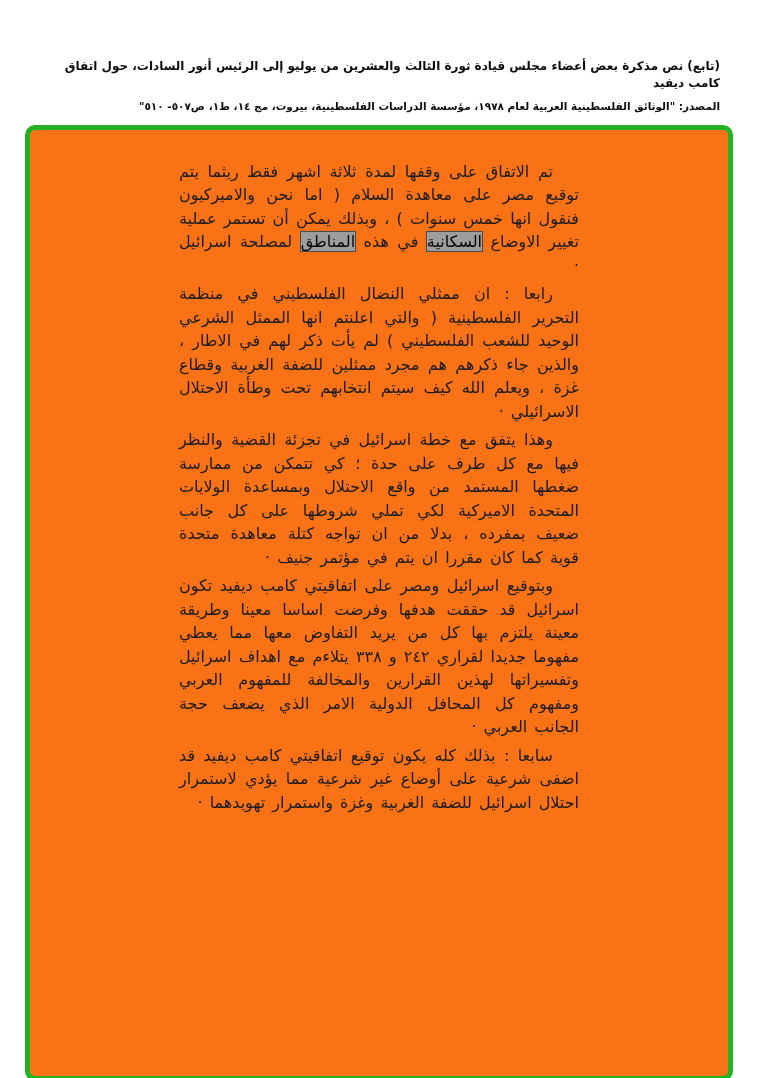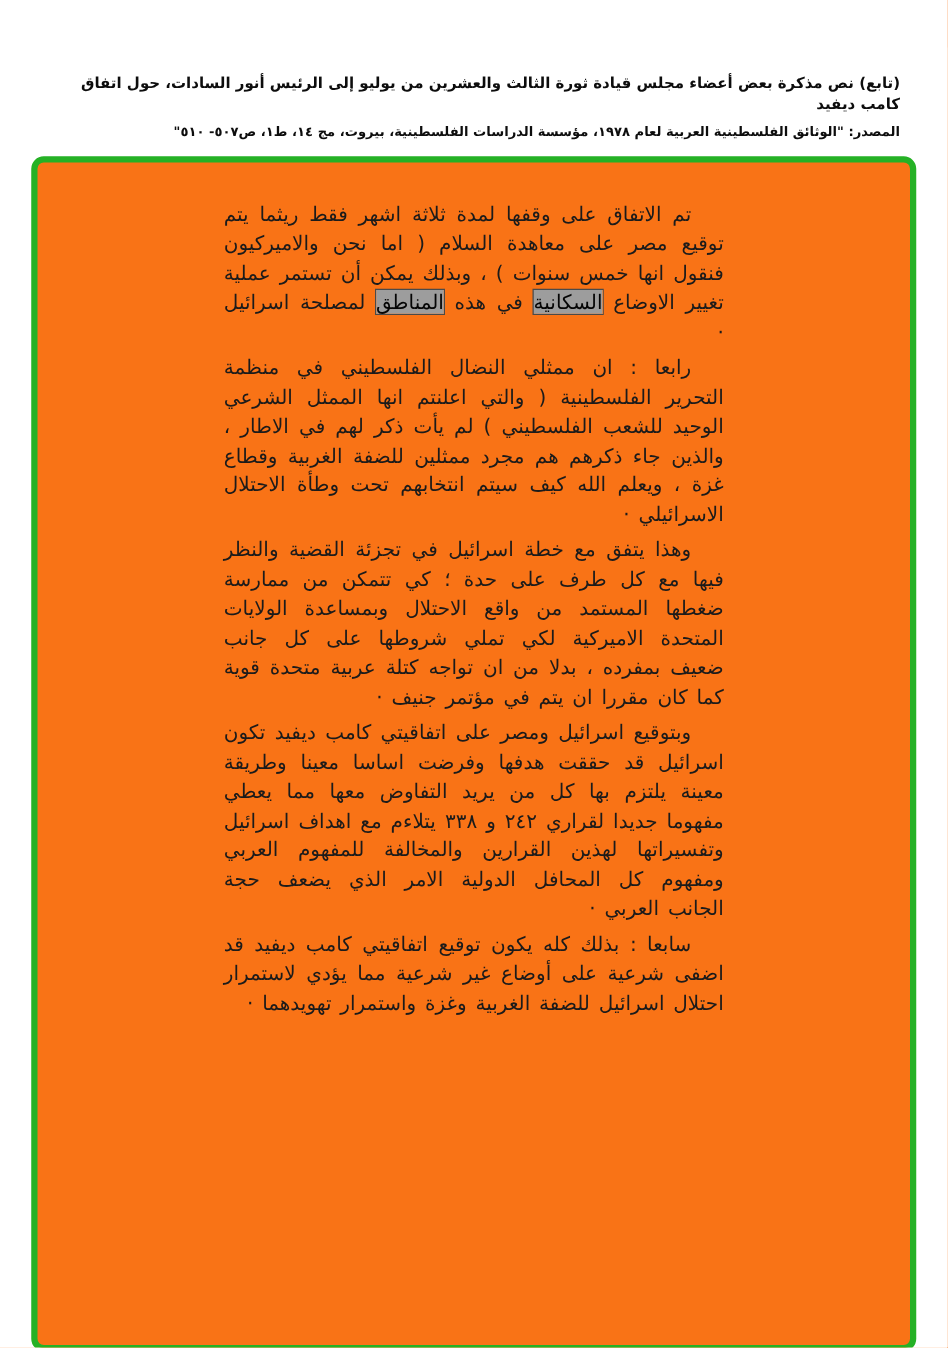--- a/index.html
+++ b/index.html
@@ -82,21 +82,21 @@
 
   <header class="page-header">
     <div class="header-line1">(تابع)  نص مذكرة بعض أعضاء مجلس قيادة ثورة الثالث والعشرين من يوليو إلى الرئيس أنور السادات، حول اتفاق كامب ديفيد</div>
     <div class="header-line2">المصدر: "الوثائق الفلسطينية العربية لعام ١٩٧٨، مؤسسة الدراسات الفلسطينية، بيروت، مج ١٤، ط١، ص٥٠٧- ٥١٠"</div>
   </header>
 
   <div class="doc-frame" style="border-color: rgb(37, 177, 37);">
     <div class="text-column">
         <p class="para"><span>تم الاتفاق على وقفها لمدة ثلاثة اشهر فقط ريثما يتم توقيع مصر على معاهدة السلام ( اما نحن والاميركيون فنقول انها خمس سنوات ) ، وبذلك يمكن أن تستمر عملية تغيير الاوضاع </span><span class="seg-highlight">السكانية</span><span> في هذه </span><span class="seg-highlight">المناطق</span><span> لمصلحة اسرائيل ·</span></p>
         <p class="para"><span>رابعا : ان ممثلي النضال الفلسطيني في منظمة التحرير الفلسطينية ( والتي اعلنتم انها الممثل الشرعي الوحيد للشعب الفلسطيني ) لم يأت ذكر لهم في الاطار ، والذين جاء ذكرهم هم مجرد ممثلين للضفة الغربية وقطاع غزة ، ويعلم الله كيف سيتم انتخابهم تحت وطأة الاحتلال الاسرائيلي ·</span></p>
-        <p class="para"><span>وهذا يتفق مع خطة اسرائيل في تجزئة القضية والنظر فيها مع كل طرف على حدة ؛ كي تتمكن من ممارسة ضغطها المستمد من واقع الاحتلال وبمساعدة الولايات المتحدة الاميركية لكي تملي شروطها على كل جانب ضعيف بمفرده ، بدلا من ان تواجه كتلة عربية متحدة قوية كما كان مقررا ان يتم في مؤتمر جنيف ·</span></p>
+        <p class="para"><span>وهذا يتفق مع خطة اسرائيل في تجزئة القضية والنظر فيها مع كل طرف على حدة ؛ كي تتمكن من ممارسة ضغطها المستمد من واقع الاحتلال وبمساعدة الولايات المتحدة الاميركية لكي تملي شروطها على كل جانب ضعيف بمفرده ، بدلا من ان تواجه كتلة معاهدة متحدة قوية كما كان مقررا ان يتم في مؤتمر جنيف ·</span></p>
         <p class="para"><span>وبتوقيع اسرائيل ومصر على اتفاقيتي كامب ديفيد تكون اسرائيل قد حققت هدفها وفرضت اساسا معينا وطريقة معينة يلتزم بها كل من يريد التفاوض معها مما يعطي مفهوما جديدا لقراري ٢٤٢ و ٣٣٨ يتلاءم مع اهداف اسرائيل وتفسيراتها لهذين القرارين والمخالفة للمفهوم العربي ومفهوم كل المحافل الدولية الامر الذي يضعف حجة الجانب العربي ·</span></p>
         <p class="para"><span>سابعا : بذلك كله يكون توقيع اتفاقيتي كامب ديفيد قد اضفى شرعية على أوضاع غير شرعية مما يؤدي لاستمرار احتلال اسرائيل للضفة الغربية وغزة واستمرار تهويدهما ·</span></p>
       </div>
   </div>
 
   <div class="page-number">٣</div>
 
 </div>
 
 </body></html>

